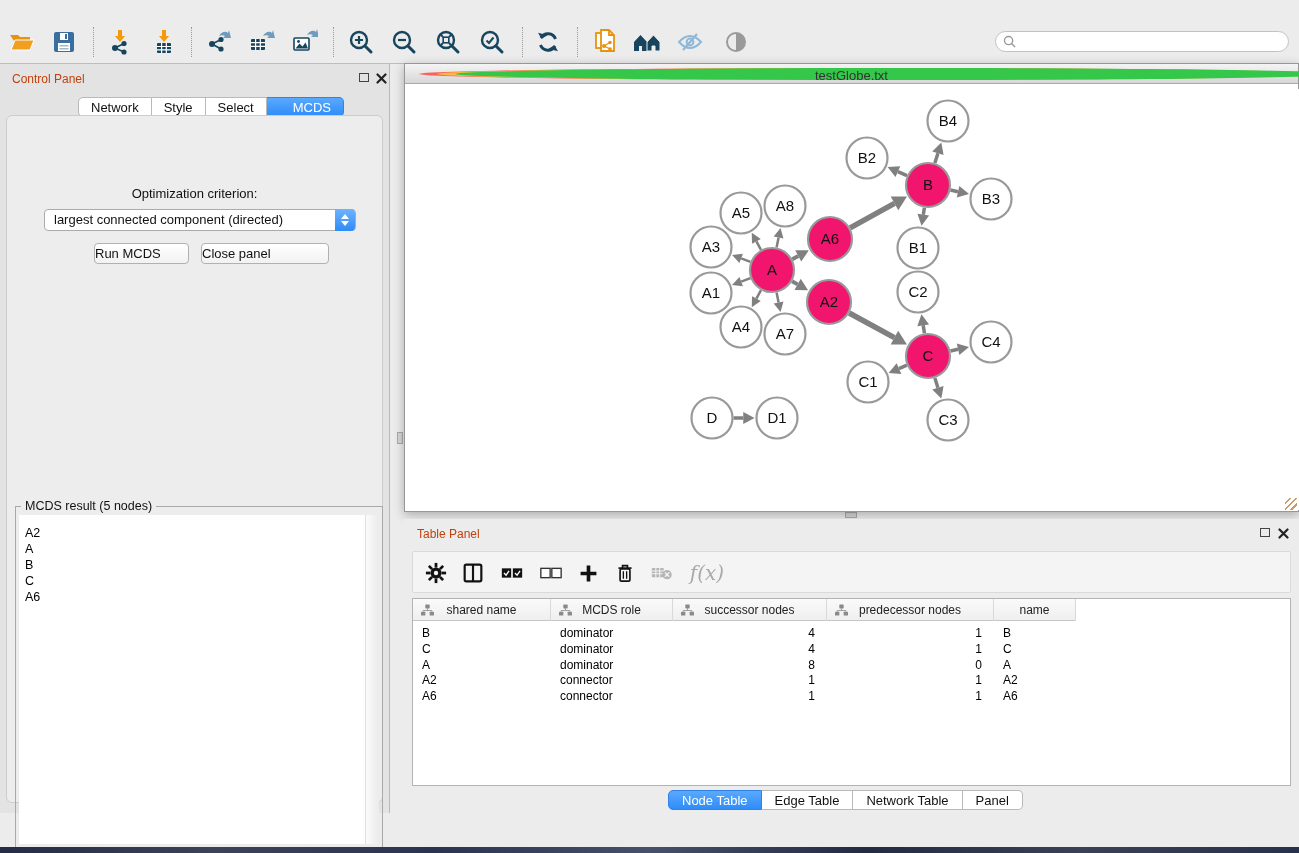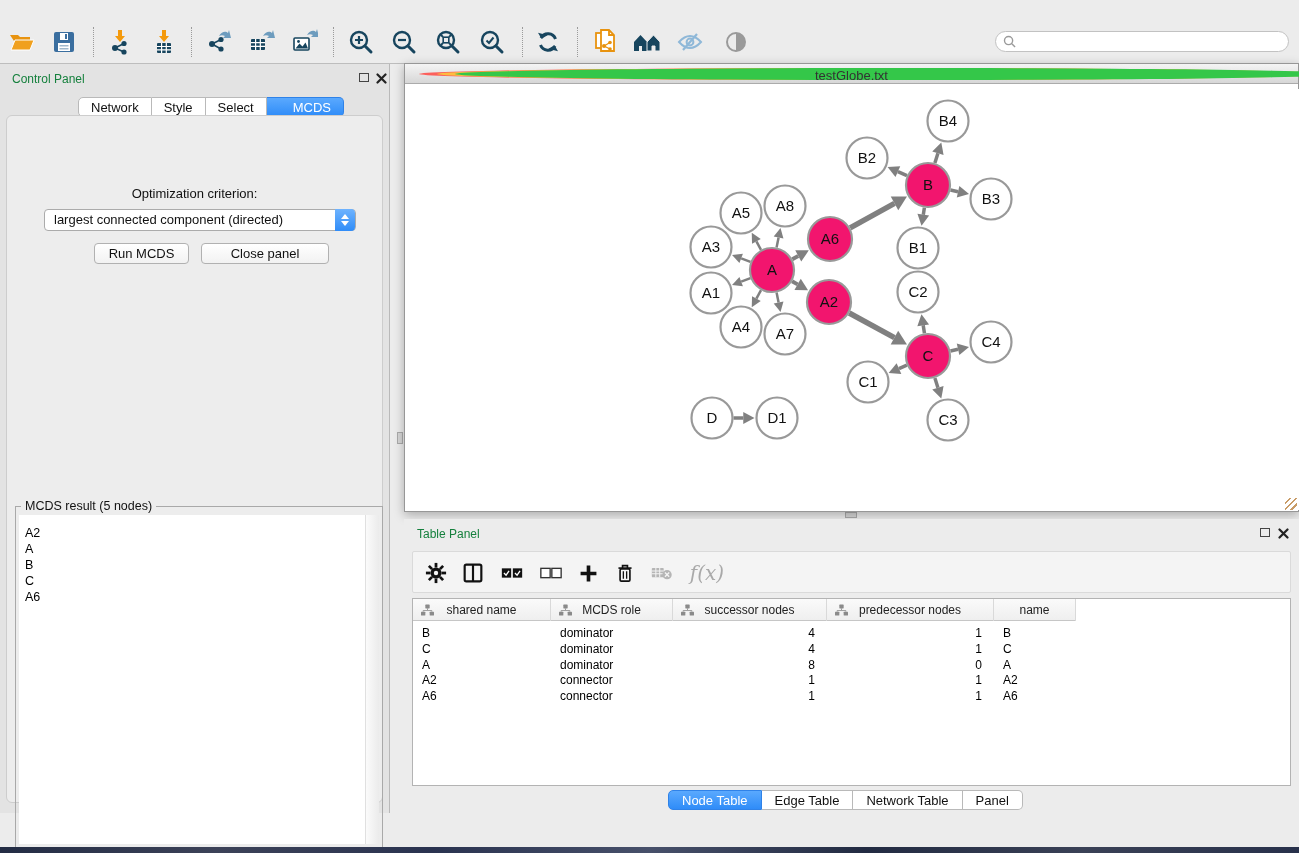--- a/index.html
+++ b/index.html
@@ -15,35 +15,35 @@
 
   
   .toolbar{left:0;top:20px;width:1299px;height:44px;background:#ececec;border-bottom:1px solid #bdbdbd;}
   .tbtn{position:absolute;top:4px;width:36px;height:36px;display:flex;align-items:center;justify-content:center;cursor:default;}
   .tsep{position:absolute;top:7px;height:30px;border-left:1px dotted #9a9a9a;}
   .searchbox{position:absolute;left:995px;top:11px;width:294px;height:21px;background:#fff;border:1px solid #c2c2c2;border-radius:11px;display:flex;align-items:center;padding-left:7px;}
   .searchbox input{border:none;outline:none;flex:1;font-size:12px;background:transparent;margin-left:4px;font-family:"Liberation Sans",sans-serif;}
 
   
   .control-panel{left:0;top:64px;width:390px;height:749px;background:#e3e3e3;border-right:1px solid #b9b9b9;}
-  .panel-title{font-size:12px;color:#15803d;}
+  .panel-title{font-size:12px;color:#c2410c;}
   .float-box{width:10px;height:9px;border:1.5px solid #444;}
   .cp-content{position:absolute;left:6px;top:51px;width:377px;height:688px;background:#ededed;border:1px solid #cdcdcd;border-radius:6px;}
   .ctabs{position:absolute;left:78px;top:33px;display:flex;}
   .ctab{height:20px;line-height:19px;padding:0 12px;font-size:13px;background:#fff;border:1px solid #b9b9b9;border-left:none;color:#111;}
   .ctab:first-child{border-left:1px solid #b9b9b9;border-radius:5px 0 0 5px;}
   .ctab:last-child{border-radius:0 5px 5px 0;}
   .ctab.active{background:linear-gradient(#5aa9fe,#2f8cf8);border-color:#2f82e8;color:#fff;padding-left:26px;}
   .opt-label{position:absolute;left:0;top:70px;width:100%;text-align:center;font-size:13px;color:#111;}
   .selectbox{position:absolute;left:37px;top:93px;width:312px;height:22px;background:#fff;border:1px solid #ababab;border-radius:4px;font-size:13px;line-height:20px;padding-left:9px;color:#111;}
   .stepper{position:absolute;right:0;top:-1px;width:20px;height:22px;background:linear-gradient(#6eb3fe,#2f8cf8);border-radius:0 4px 4px 0;display:flex;flex-direction:column;align-items:center;justify-content:center;gap:2px;}
   .stepper i{width:0;height:0;border-left:4px solid transparent;border-right:4px solid transparent;}
   .stepper .up{border-bottom:5px solid #fff;}
   .stepper .dn{border-top:5px solid #fff;}
-  .cp-btn{position:absolute;top:127px;height:21px;background:linear-gradient(#ffffff,#f2f2f2);border:1px solid #b1b1b1;border-radius:4px;font-size:13px;color:#111;text-align:center;line-height:19px;}
+  .cp-btn{position:absolute;top:127px;height:21px;background:linear-gradient(#ffffff,#f2f2f2);border:1px solid #b1b1b1;border-radius:4px;font-size:13px;color:#111;text-align:left;line-height:19px;}
   .groupbox{position:absolute;left:8px;top:390px;width:368px;height:346px;border:1px solid #a9a9a9;}
   .groupbox .gb-title{position:absolute;left:5px;top:-8px;background:#ededed;padding:0 4px;font-size:12.5px;color:#111;}
   .gb-list{position:absolute;left:3px;top:8px;right:17px;bottom:7px;background:#fff;padding:10px 0 0 6px;font-size:12.5px;line-height:16px;color:#000;}
   .gb-scroll{position:absolute;right:3px;top:8px;width:14px;bottom:7px;background:linear-gradient(90deg,#fbfbfb,#ebebeb);border-left:1px solid #e0e0e0;}
 
   
   .netwin{left:404px;top:63px;width:895px;height:449px;background:#fff;border:1px solid #979797;box-shadow:0 3px 10px rgba(0,0,0,.28);}
   .netwin .wtitle{position:absolute;left:0;top:0;width:100%;height:20px;background:linear-gradient(#f4f4f4,#d7d7d7);border-bottom:1px solid #ababab;}
   .netwin .wtitle span{position:absolute;width:100%;top:4px;text-align:center;font-size:13px;color:#333;}
   .wl{position:absolute;top:6px;width:12px;height:12px;border-radius:50%;}

